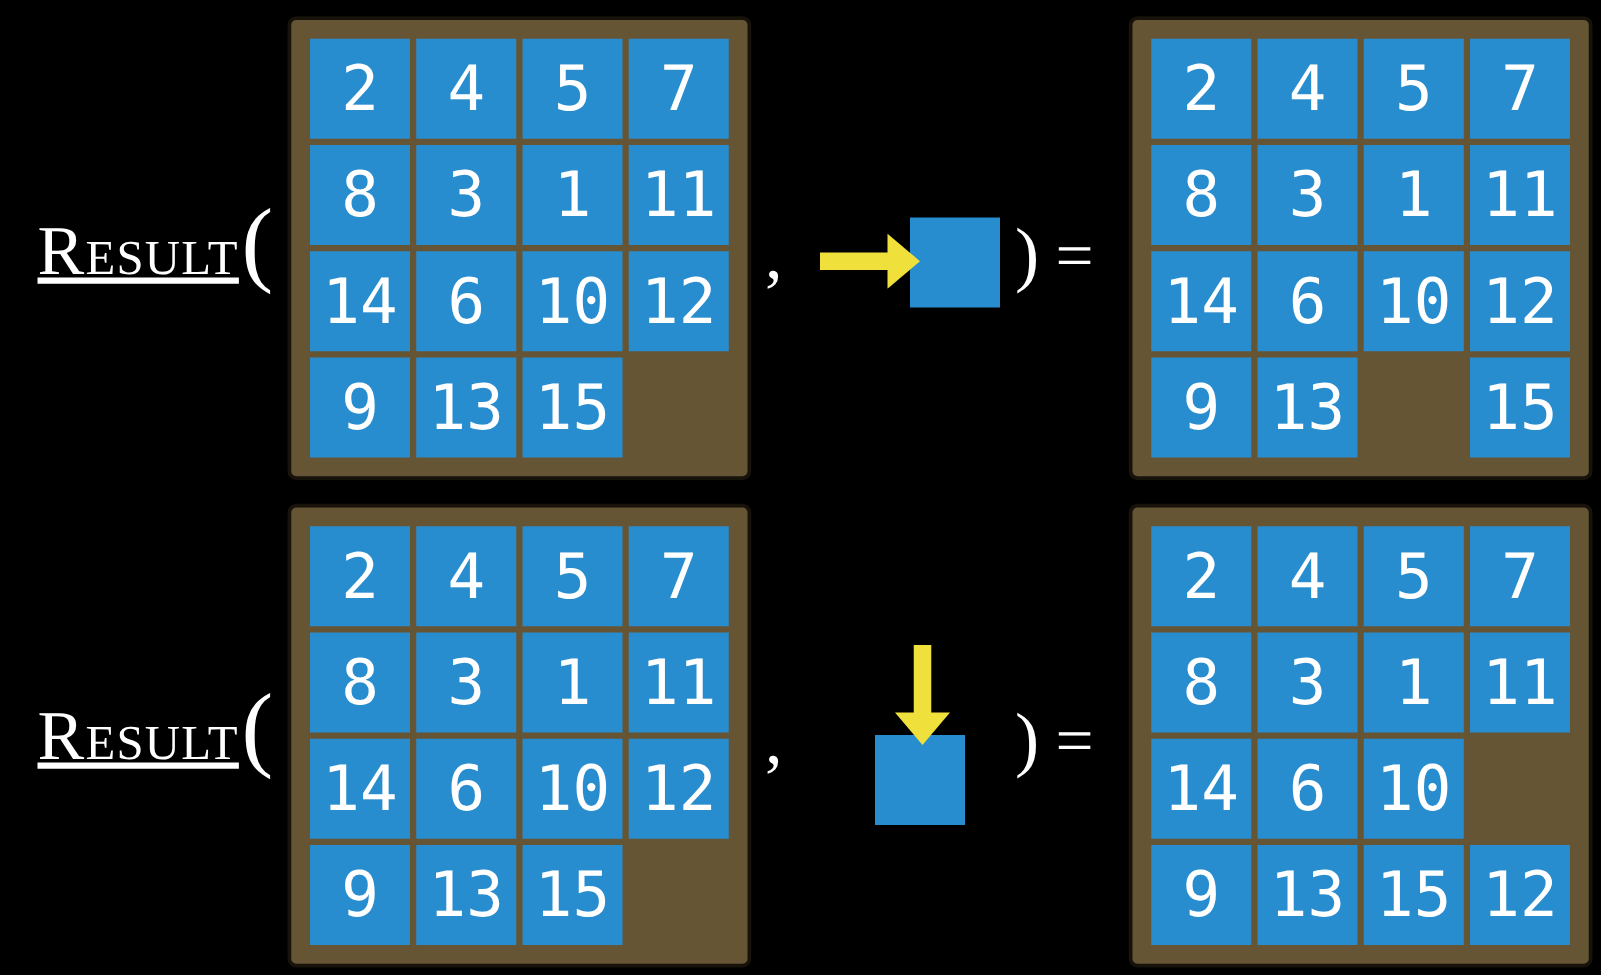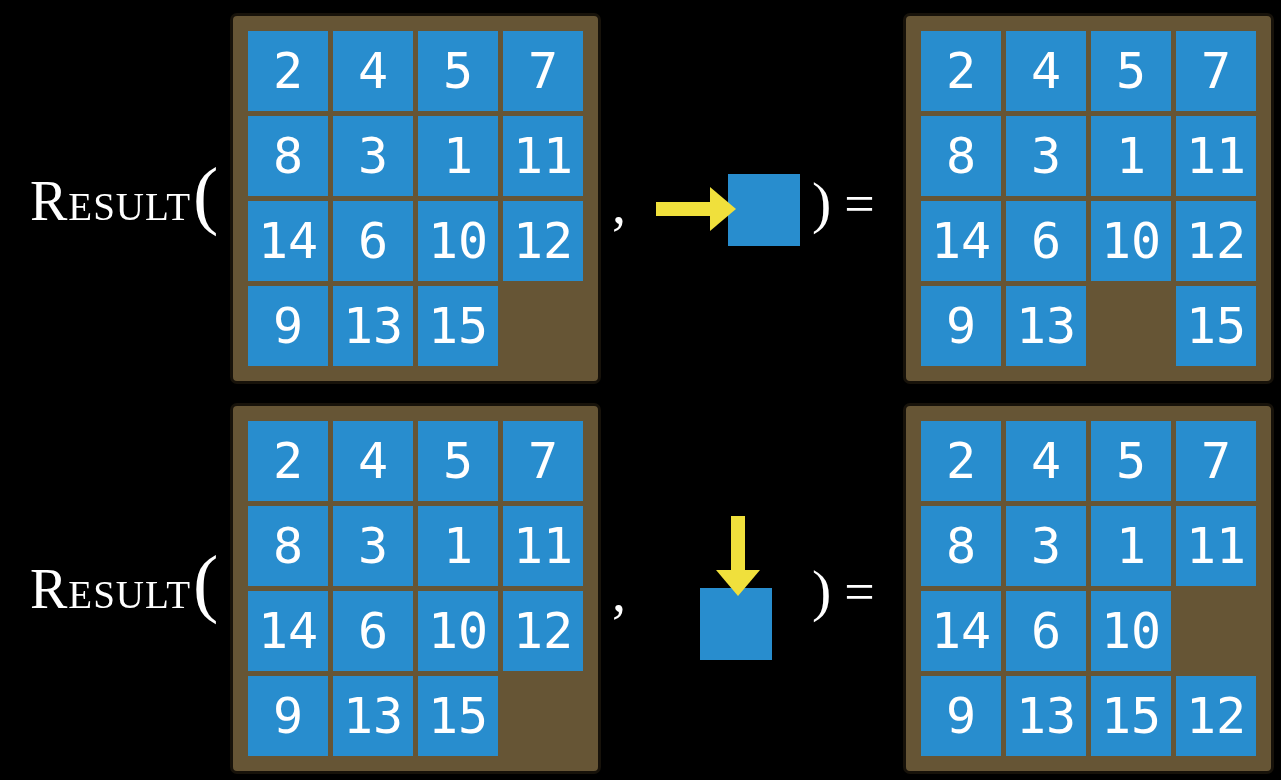--- a/index.html
+++ b/index.html
@@ -45,20 +45,21 @@
     position: absolute;
     display: flex;
     align-items: baseline;
     white-space: nowrap;
   }
   .fn-name {
     font-size: 56px;
     line-height: 1;
     font-variant: small-caps;
     letter-spacing: 1px;
+    text-decoration: underline;
   }
   .big-paren {
     font-size: 76px;
     line-height: 1;
     margin-left: 2px;
     font-weight: 400;
   }
   .comma {
     position: absolute;
     font-size: 56px;

